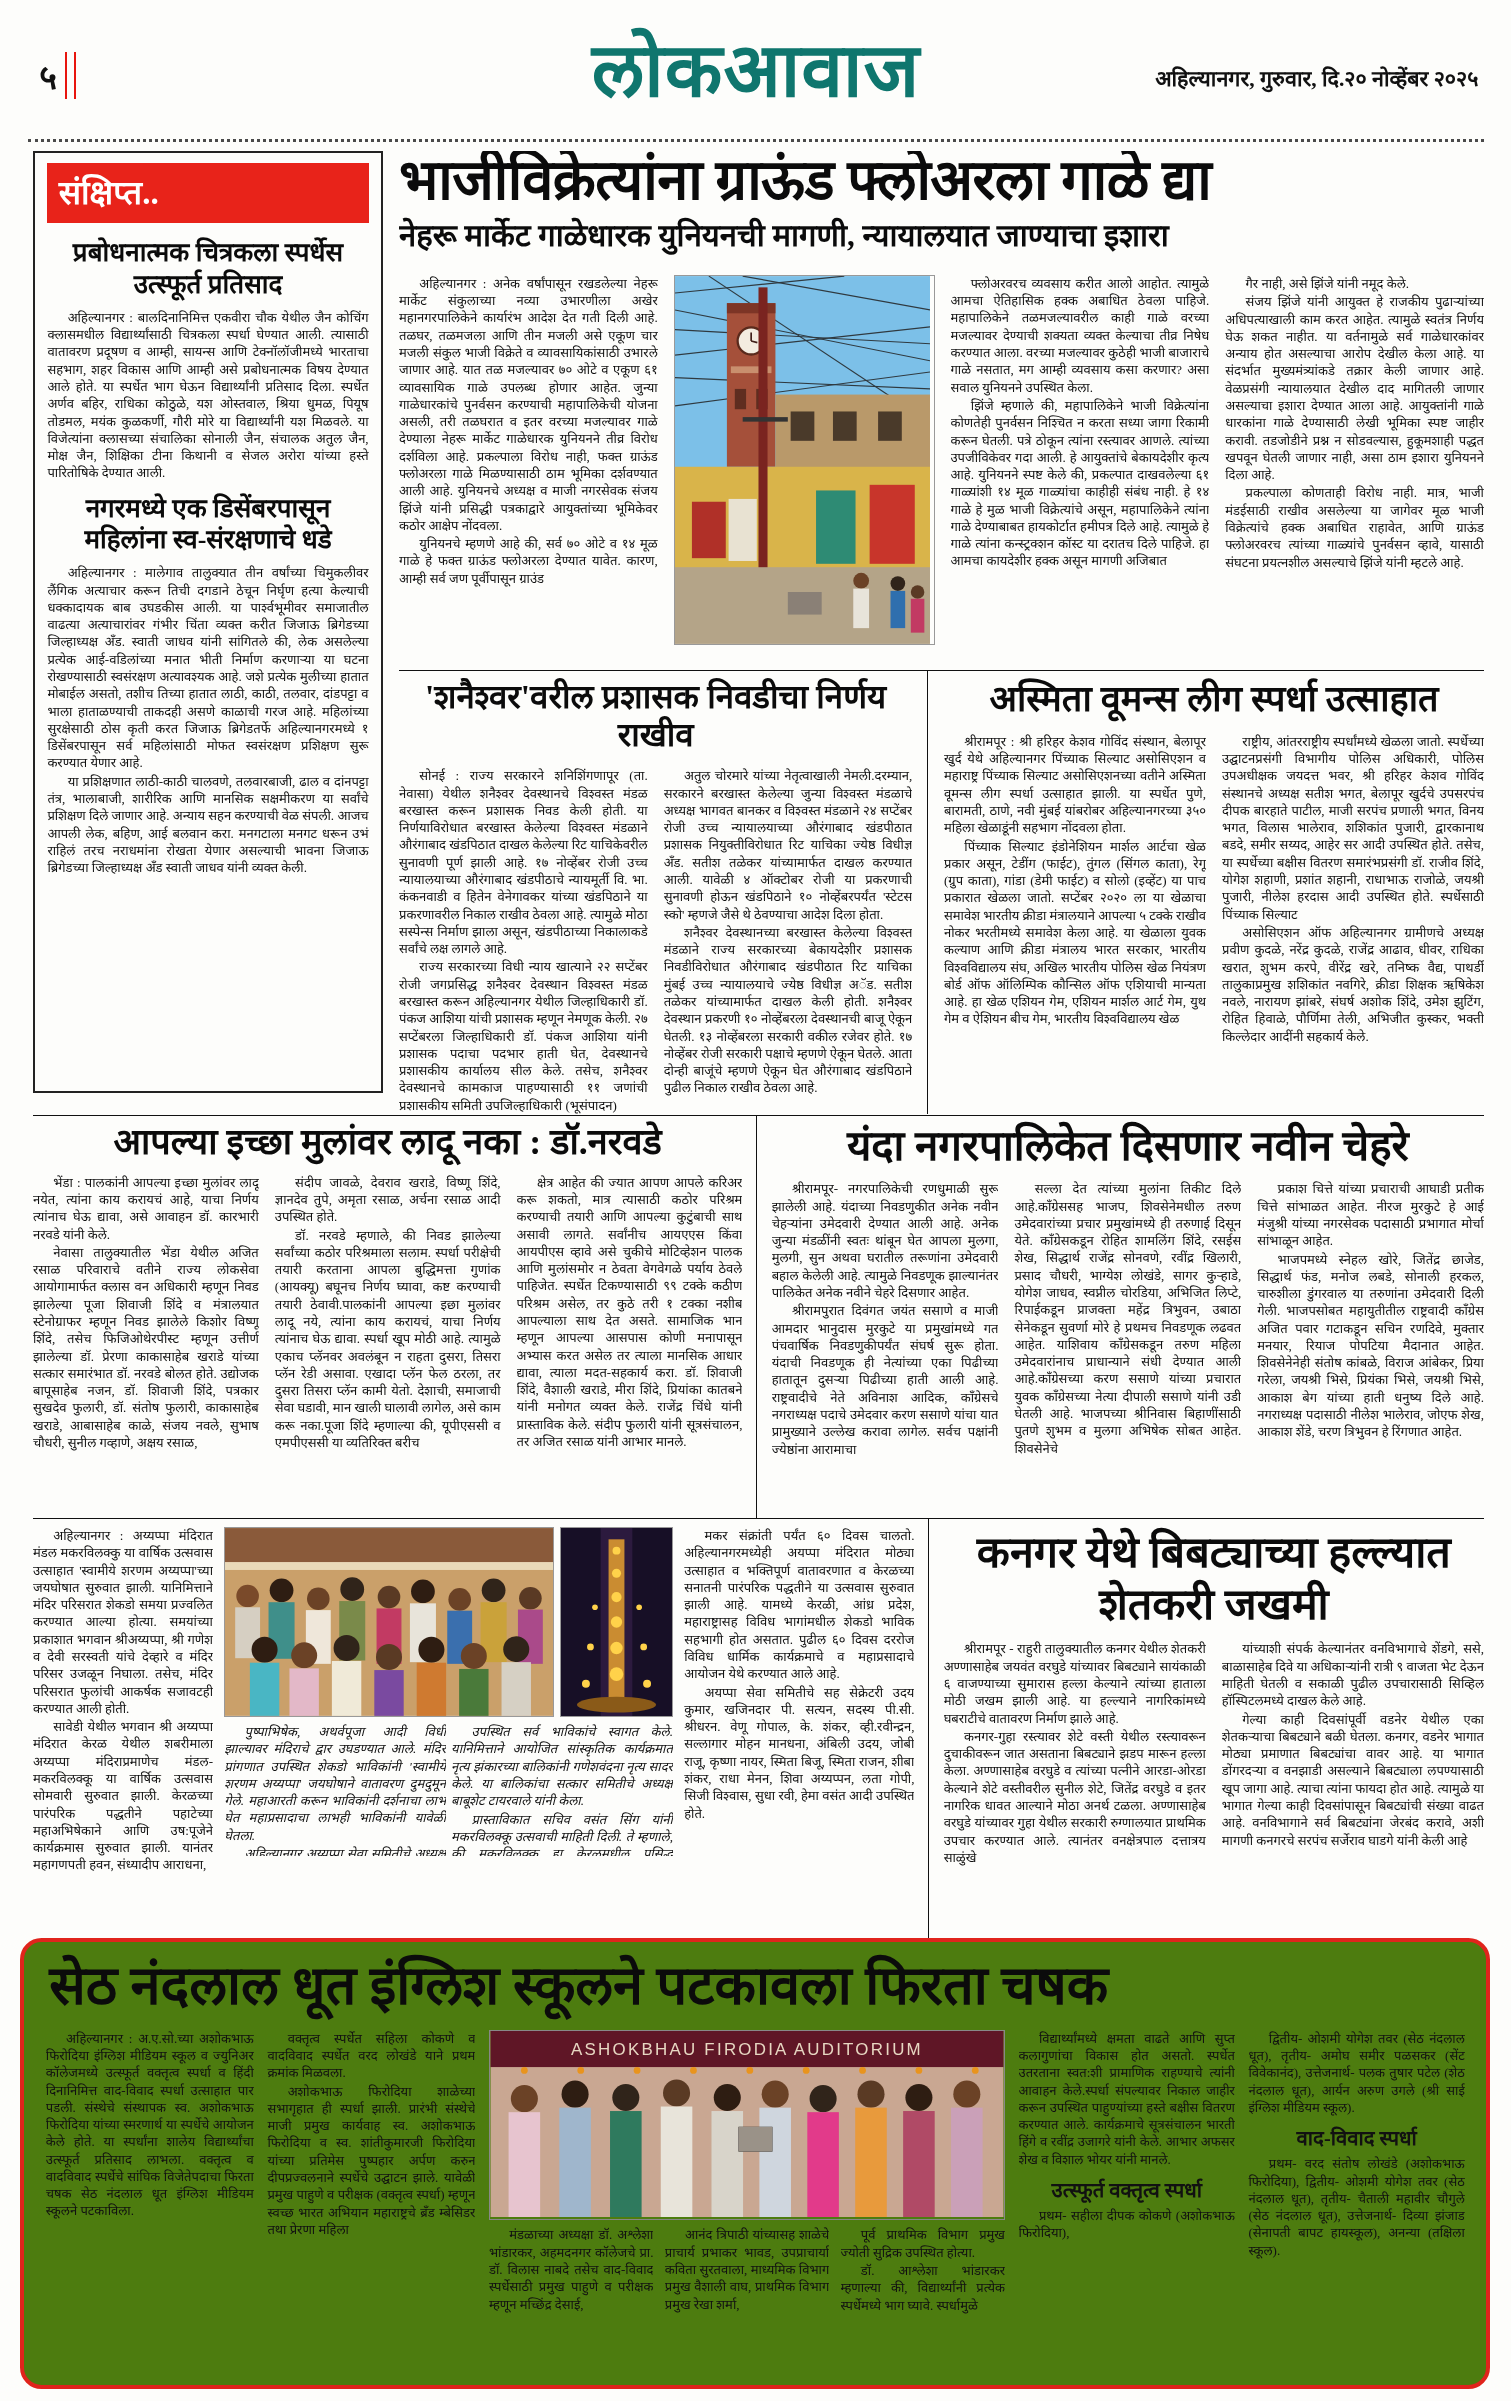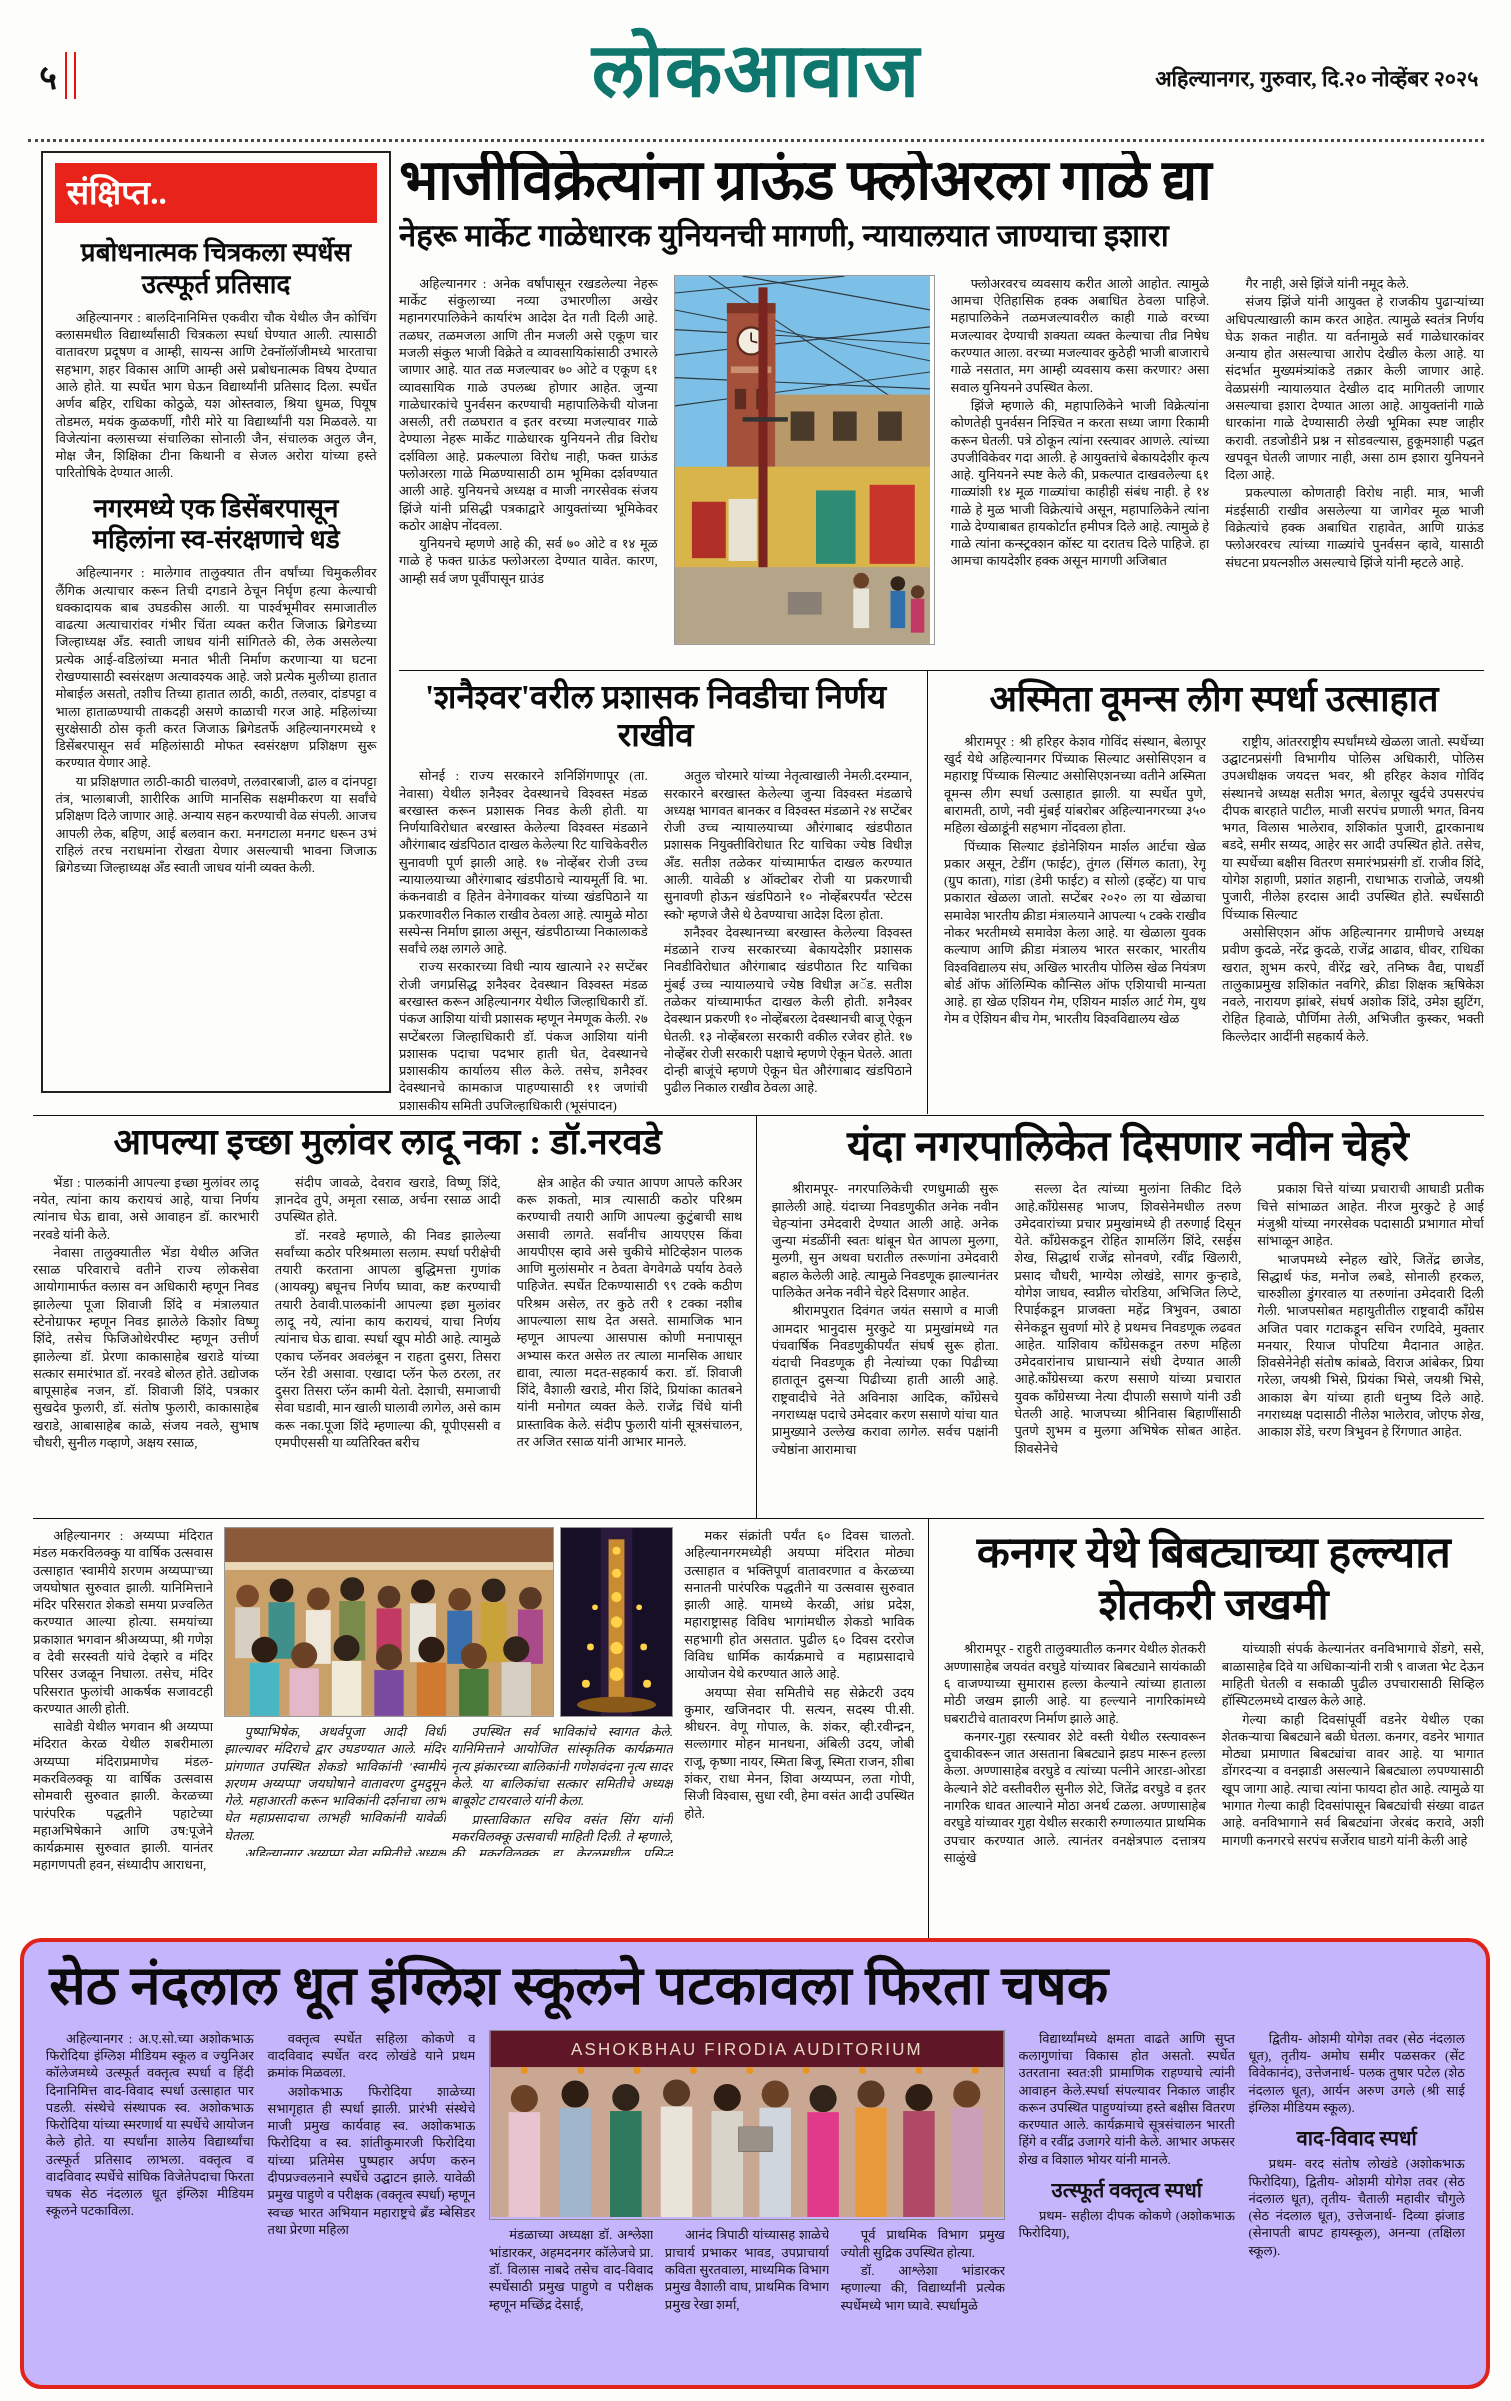--- a/index.html
+++ b/index.html
@@ -12,21 +12,21 @@
   .masthead{position:absolute;left:0;right:0;top:33px;text-align:center;font-size:75px;font-weight:bold;
             color:#0f766e;letter-spacing:1.1px;line-height:1;}
   .dateline{position:absolute;right:5.6px;top:63px;font-size:21.5px;font-weight:bold;}
   
   .bodytext{font-size:13px;line-height:1.33;text-align:justify;overflow:hidden;}
   .bodytext p{margin:0 0 1.1px 0;text-indent:20.3px;}
   .cols{display:flex;gap:16px;overflow:hidden;}
   .cols>div{flex:1;}
   h1,h2,h3,h4{margin:0;font-weight:bold;color:#0b0b0b;}
   
-  .briefs{position:absolute;left:41px;top:151px;width:350px;height:942px;border:2.3px solid #222;
+  .briefs{position:absolute;left:33px;top:151px;width:350px;height:942px;border:2.3px solid #222;
           padding:10.2px 12.4px;box-sizing:border-box;overflow:hidden;}
   .briefs-banner{background:#e8231a;color:#fff;font-weight:bold;font-size:33px;padding:5.6px 11.3px 9px;margin-bottom:14.7px;}
   .briefs h3{font-size:26px;text-align:center;line-height:1.2;margin:10.2px 0 9px;}
   
   .main-art{position:absolute;left:399px;top:151px;width:1085px;height:515px;overflow:hidden;}
   .main-art h1{font-size:56px;line-height:1.05;letter-spacing:-0.6px;}
   .main-art h2{font-size:31px;margin-top:9px;line-height:1.1;}
   .main-art .cols{margin-top:22px;}
   .photo-frame{flex:0 0 255px;height:368px;border:0.6px solid #999;overflow:hidden;}
   
@@ -52,21 +52,21 @@
   .band4 .art-r h2{font-size:43px;text-align:center;line-height:1.2;margin-bottom:10.2px;}
   .ay-grid{display:flex;gap:11.3px;overflow:hidden;}
   .ay-c1{flex:0 0 180px;}
   .ay-mid{flex:0 0 447px;}
   .ay-photos{display:flex;gap:5.6px;height:188px;margin-bottom:8px;}
   .ay-under{display:flex;gap:5px;overflow:hidden;height:133px;font-style:italic;}
   .ay-under>div{flex:1;}
   .ay-c4{flex:1;}
   
   .band5{position:absolute;left:20.3px;top:1938px;width:1470px;height:451px;border:4px solid #e0241c;
-         border-radius:21.5px;box-sizing:border-box;padding:11.3px 21.5px;overflow:hidden;background:#c4b5fd;}
+         border-radius:21.5px;box-sizing:border-box;padding:11.3px 21.5px;overflow:hidden;background:#4d7c0f;}
   .band5 h1{font-size:54px;line-height:1.1;margin:3.4px 0 13.6px 3.4px;}
   .b5-grid{display:flex;gap:13.6px;overflow:hidden;}
   .b5-c{flex:0 0 208px;}
   .b5-mid{flex:0 0 515px;}
   .b5-photo{height:188px;border:0.6px solid #888;overflow:hidden;margin-bottom:6.8px;}
   .b5-under{display:flex;gap:11.3px;height:128px;overflow:hidden;}
   .b5-under>div{flex:1;}
   .b5-r{flex:1;}
   .results-sub{font-size:20.3px;font-weight:bold;text-align:center;margin:5.6px 0 4.5px;}
   svg{display:block;}

